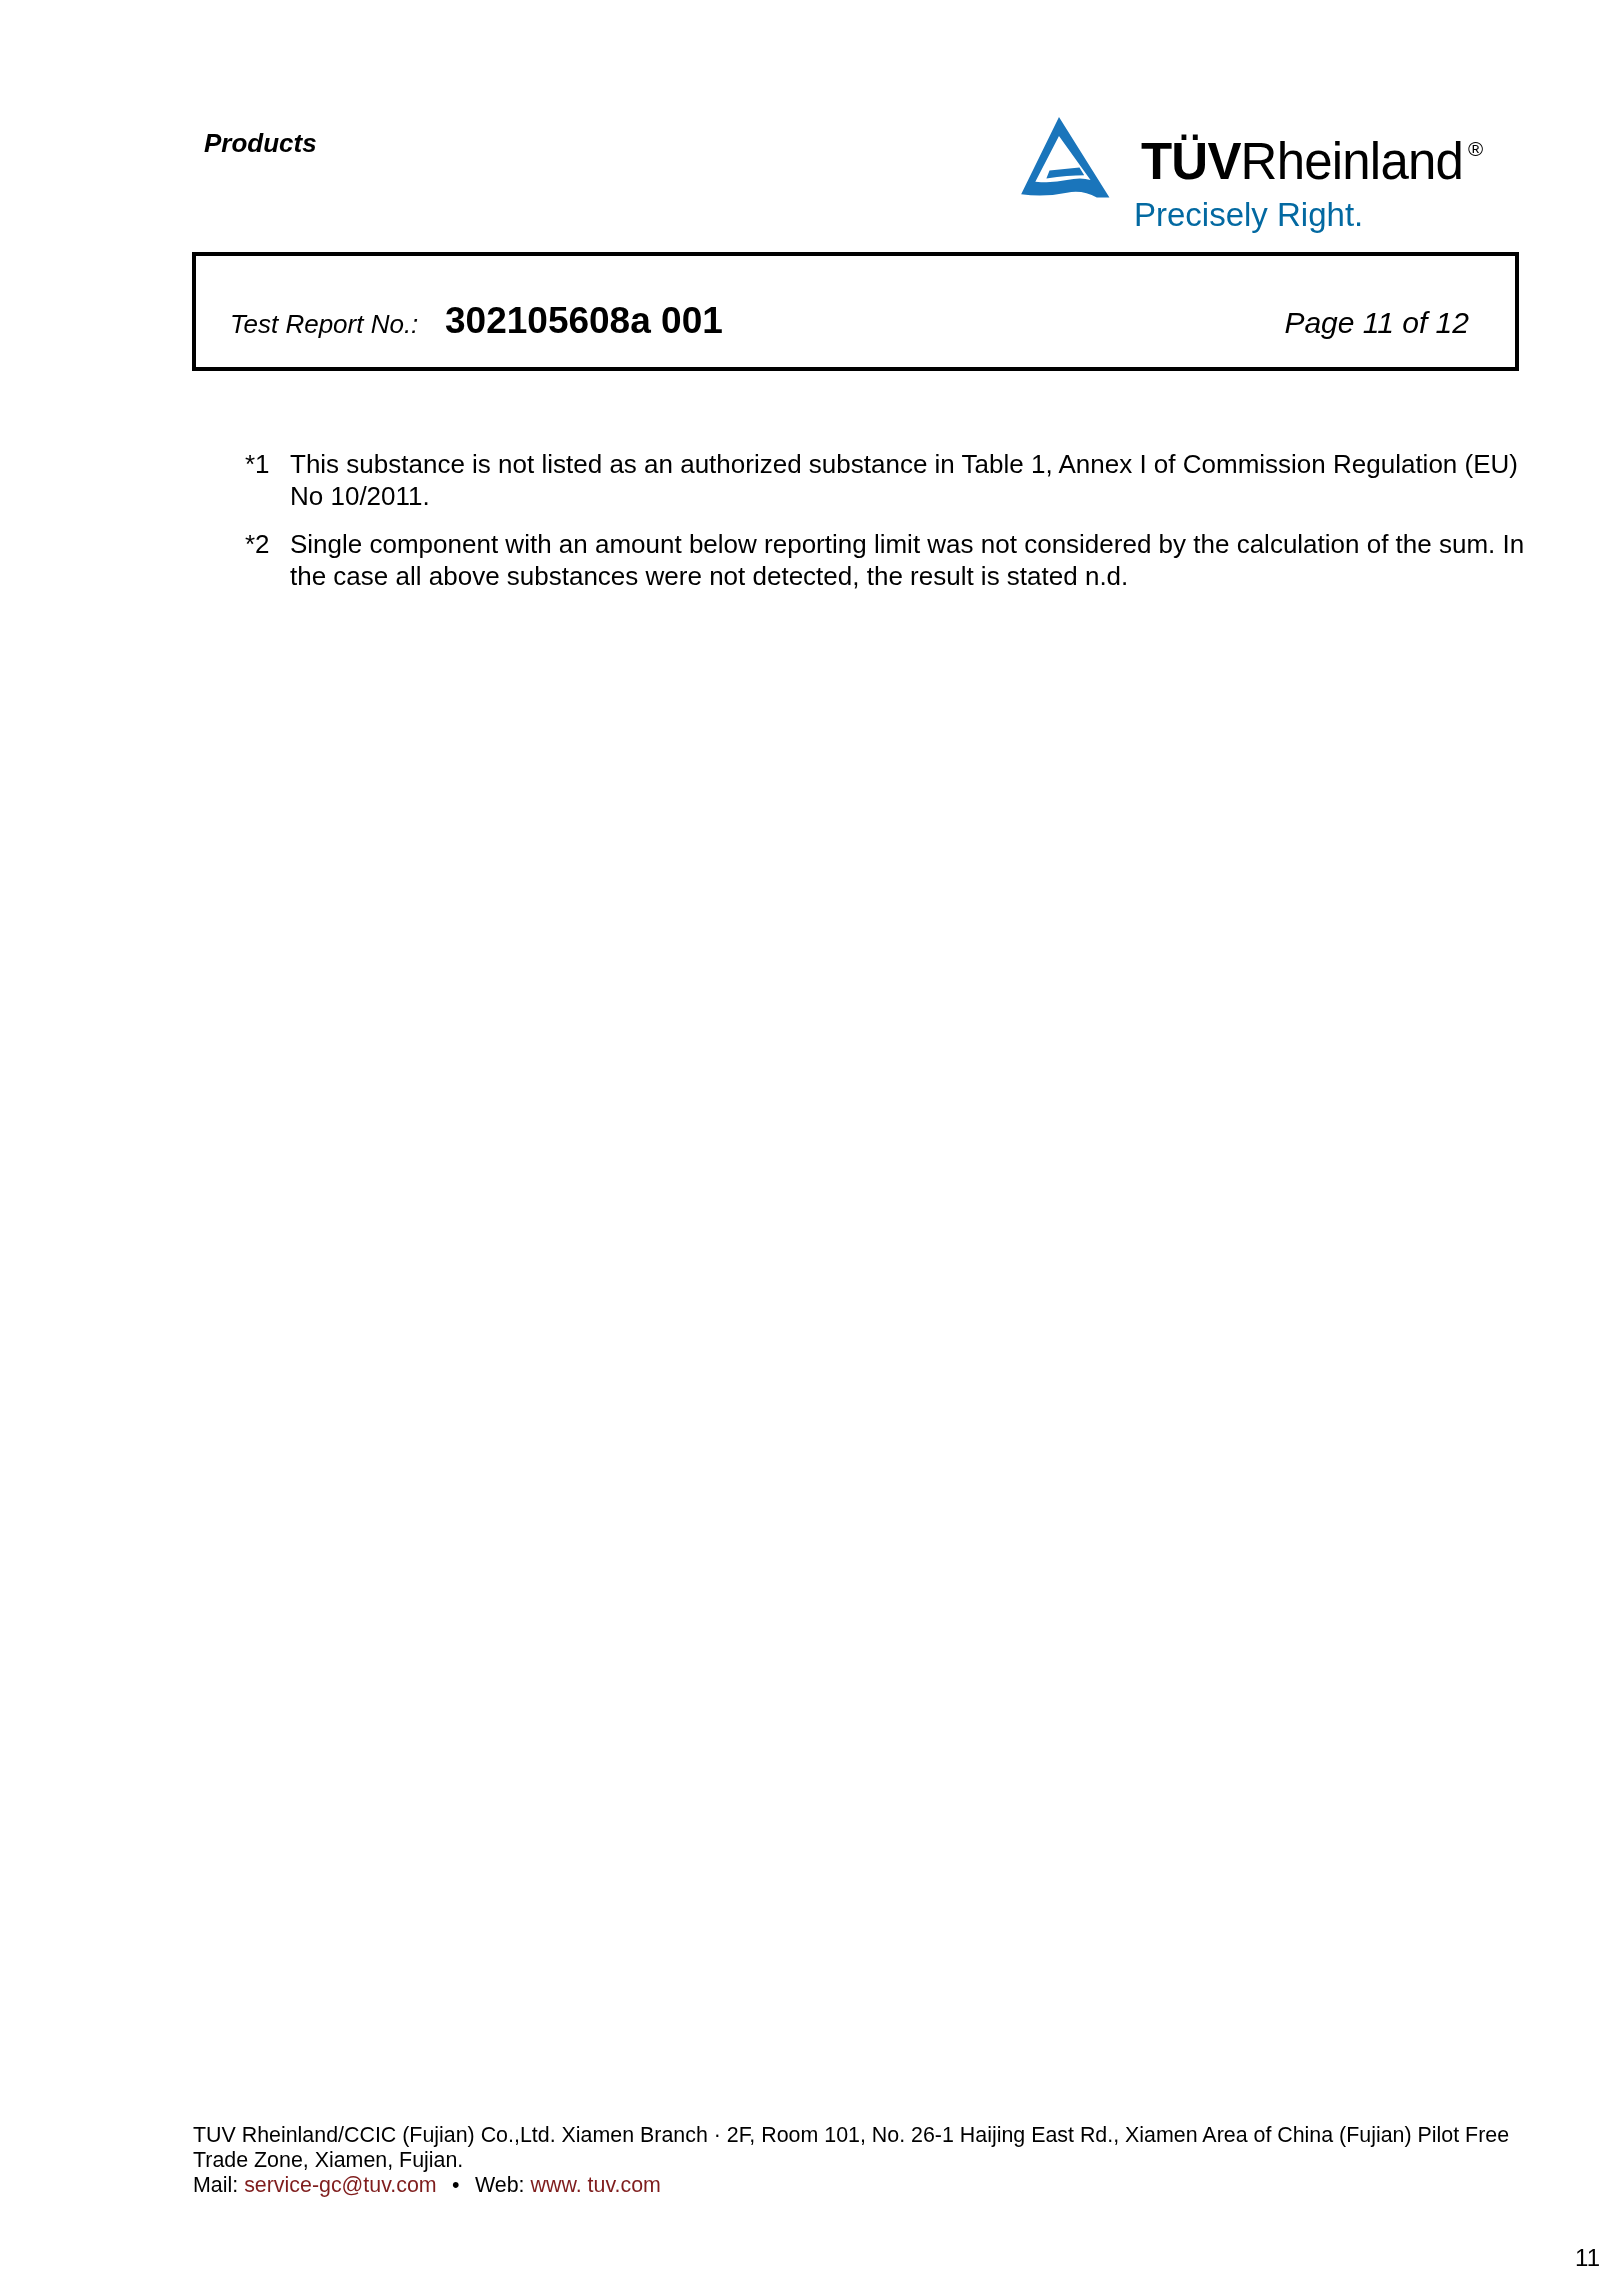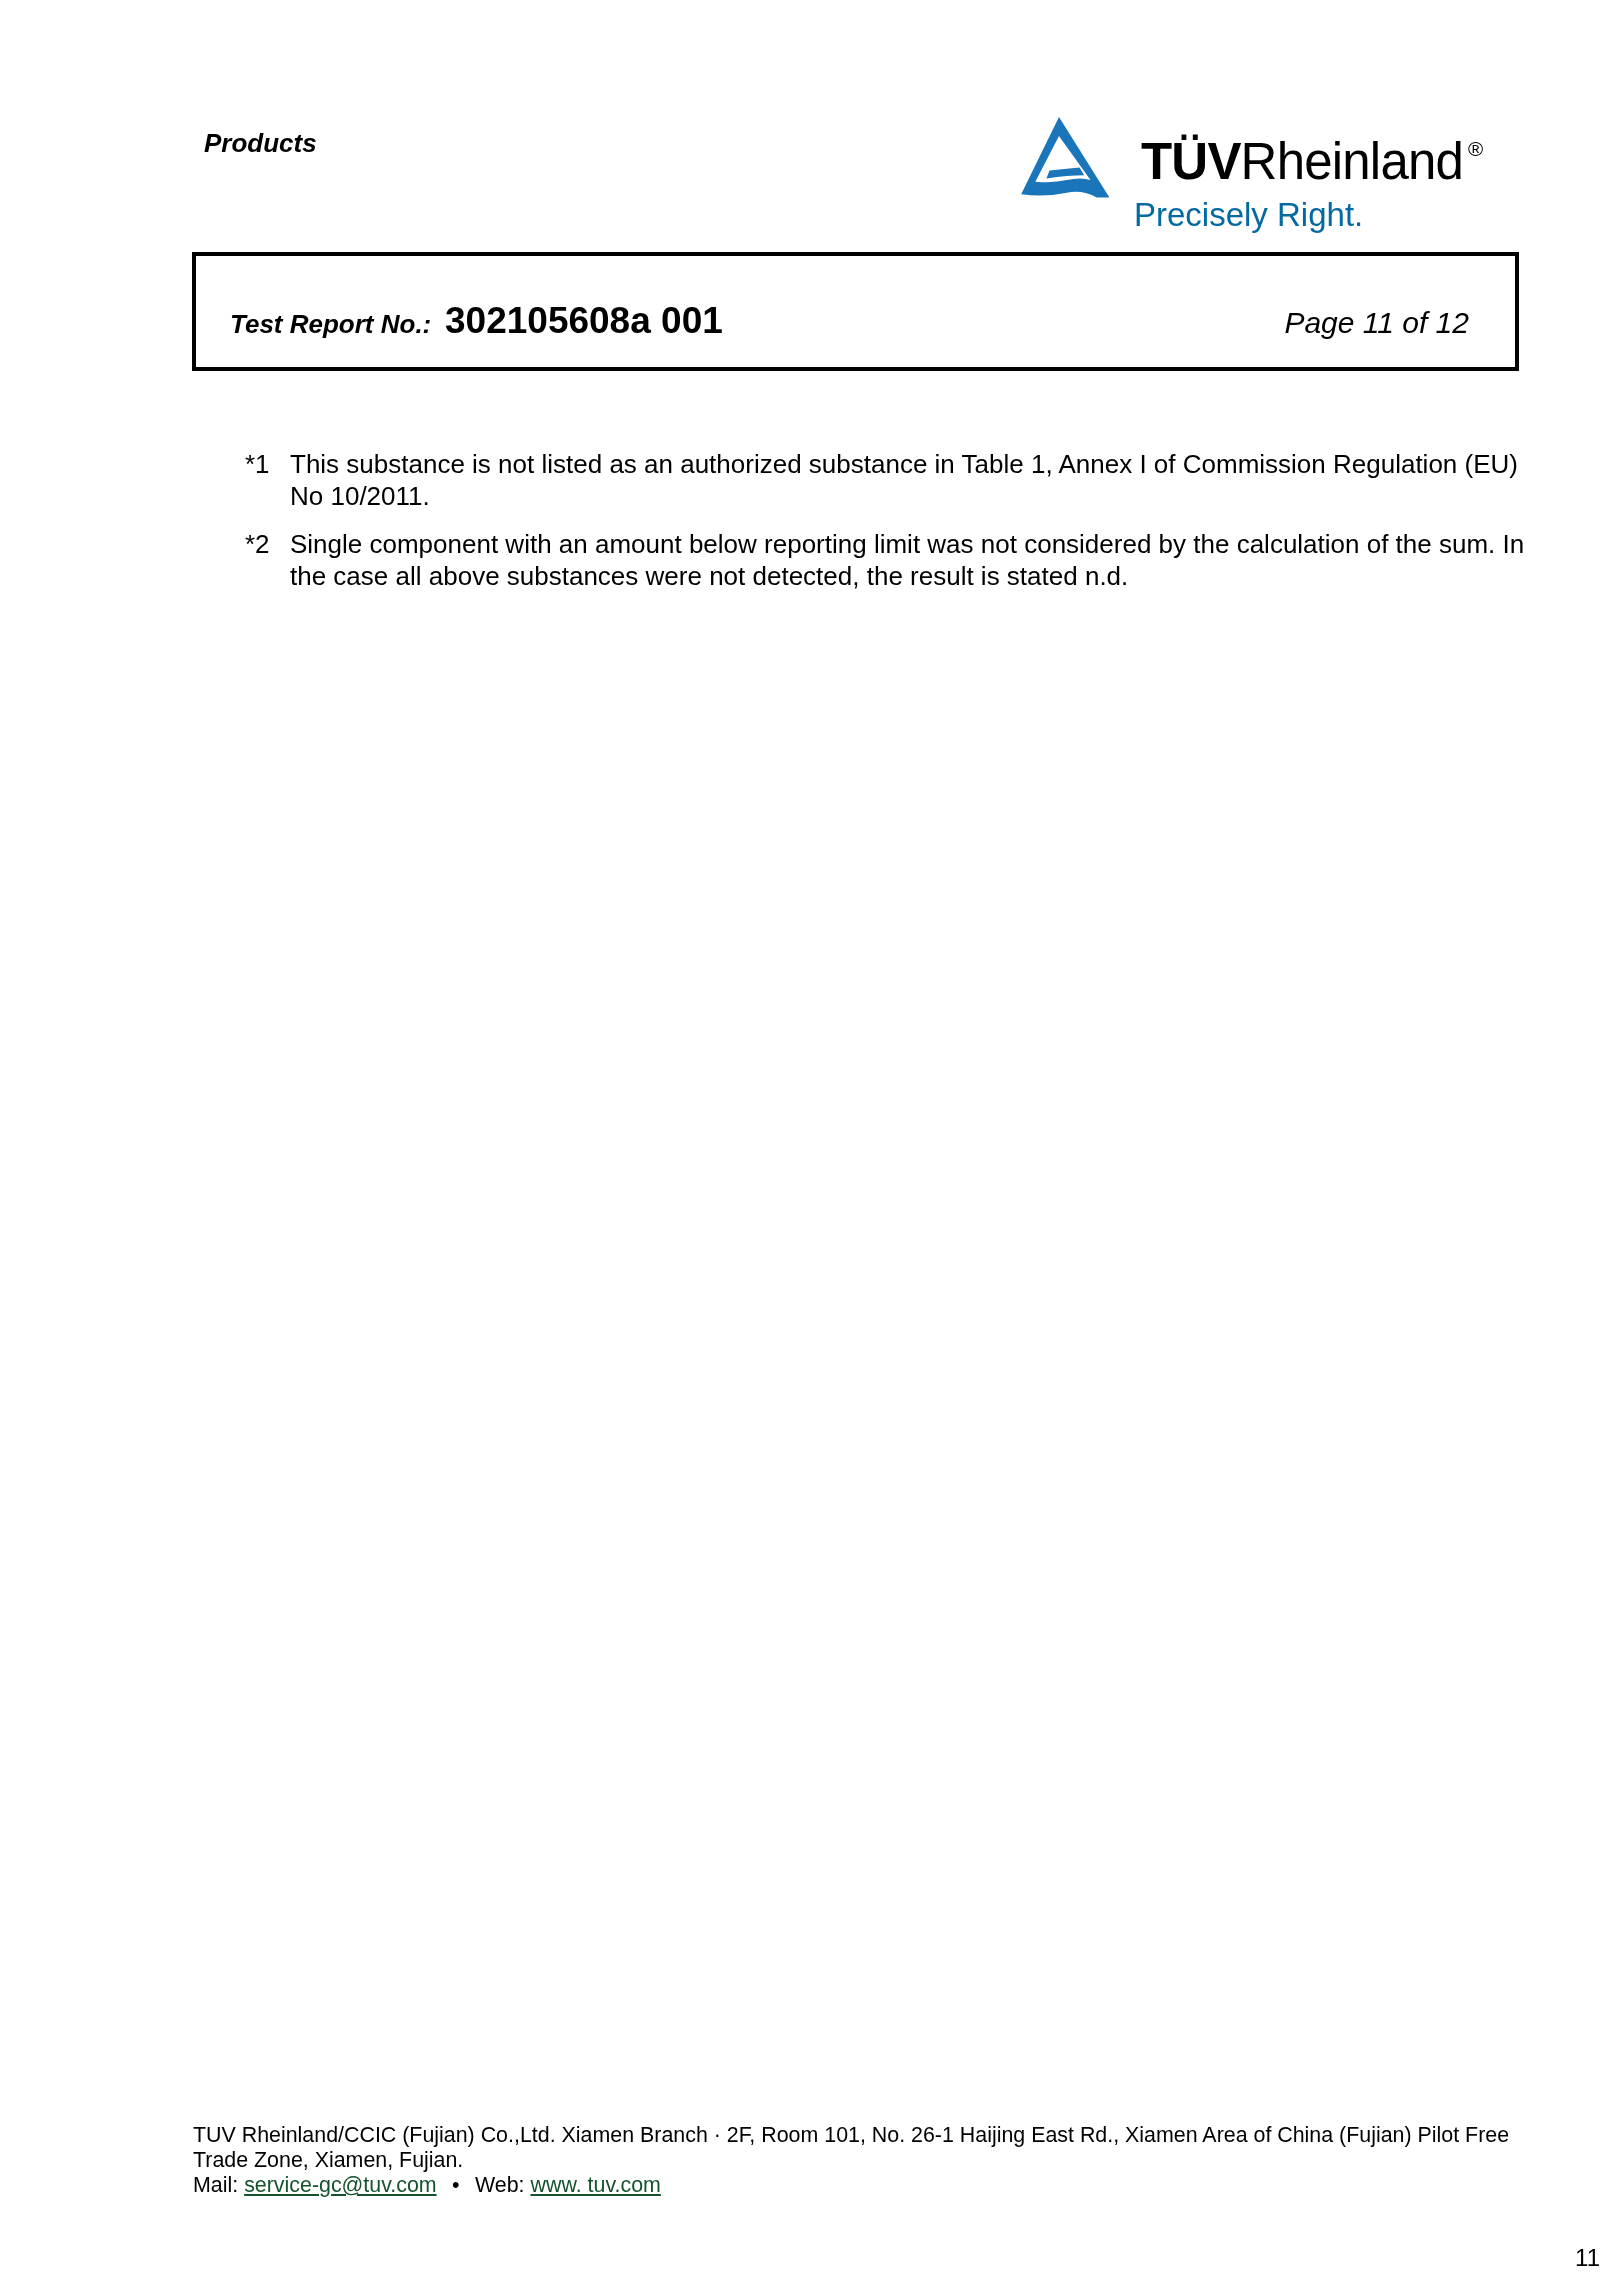--- a/index.html
+++ b/index.html
@@ -73,21 +73,20 @@
       height: 111px;
       border: 4px solid #000;
     }
     .report-box .label {
       position: absolute;
       left: 34px;
       top: 55px;
       font-size: 26px;
       font-style: italic;
       line-height: 1;
-      font-weight: bold;
     }
     .report-box .number {
       position: absolute;
       left: 249px;
       top: 46px;
       font-size: 37px;
       font-weight: bold;
       line-height: 1;
     }
     .report-box .page {
@@ -125,22 +124,21 @@
     }
     .footer {
       position: absolute;
       left: 193px;
       top: 2123px;
       width: 1347px;
       font-size: 21.4px;
       line-height: 25px;
     }
     .footer a {
-      color: #14532d;
-      text-decoration: underline;
+      color: #7f1d1d;
     }
     .footer .sep {
       margin: 0 9.5px;
     }
     .page-num {
       position: absolute;
       right: 22px;
       top: 2246px;
       font-size: 24px;
       line-height: 1;

